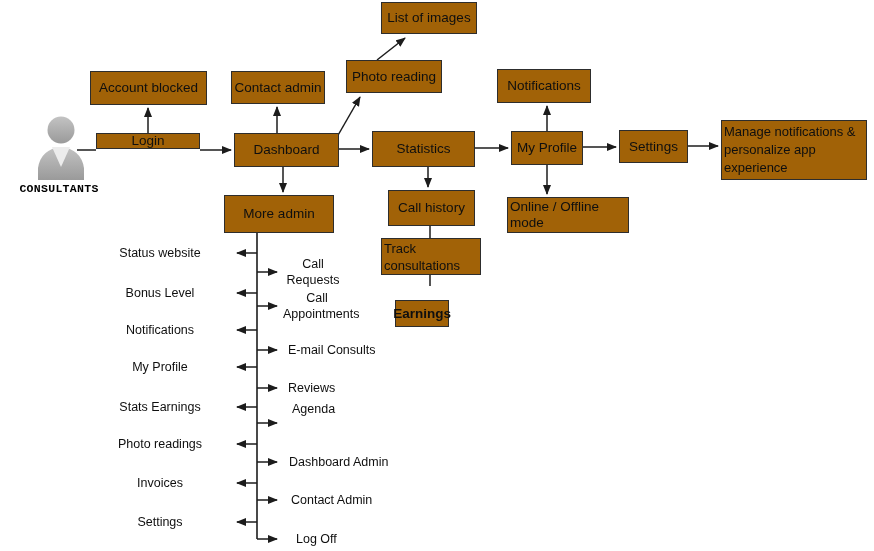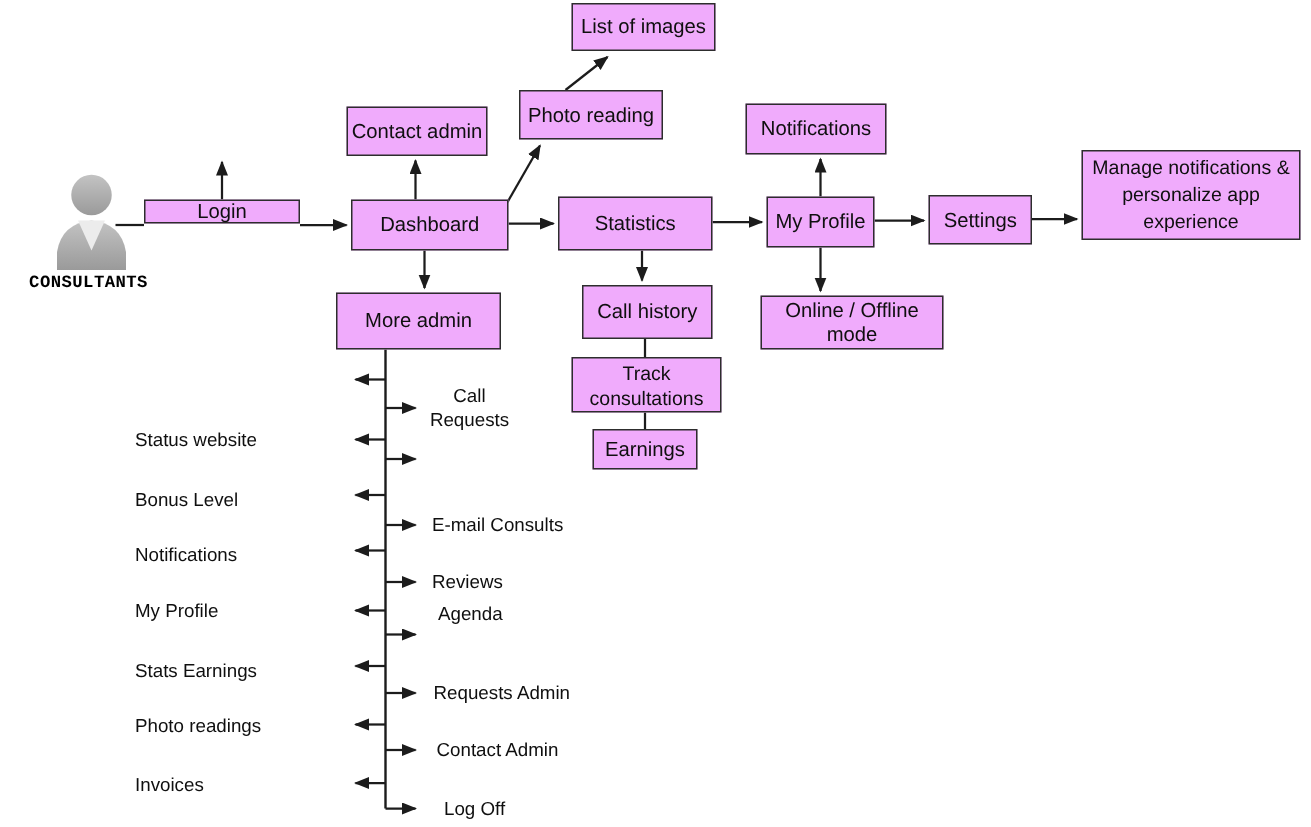--- a/index.html
+++ b/index.html
@@ -2,30 +2,30 @@
 <html><head>
 <meta charset="utf-8">
 <style>
   html,body{margin:0;padding:0;background:#ffffff;}
   .canvas{
     position:relative;width:874px;height:551px;background:#ffffff;overflow:hidden;
     font-family:"Liberation Sans","DejaVu Sans",sans-serif;color:#111111;
   }
   .wires{position:absolute;left:0;top:0;width:874px;height:551px;}
   .node{
-    position:absolute;box-sizing:border-box;background:#f0abfc;
+    position:absolute;box-sizing:border-box;background:#a16207;
     border:1.6px solid #2d2d2d;
-    display:flex;align-items:center;justify-content:center;text-align:center;
+    display:flex;align-items:center;justify-content:center;
     font-size:13.5px;line-height:16px;color:#0f0f0f;padding:1px 2px;
   }
   .mlabel{
     position:absolute;font-size:12.5px;line-height:16px;color:#0f0f0f;white-space:nowrap;
   }
   .mlabel.two{white-space:normal;text-align:center;}
-  .left-label{text-align:left;margin-top:40px;}
+  .left-label{text-align:center;}
   .actor-label{
     position:absolute;left:2px;top:182px;width:114px;text-align:center;
     font-size:11.5px;font-weight:bold;letter-spacing:.3px;color:#000000;font-family:Liberation Mono, monospace;
   }
 </style>
 </head>
 <body>
 
 <div class="canvas">
 
@@ -81,48 +81,50 @@
     <line x1="257" y1="350" x2="277" y2="350" stroke="#1c1c1c" stroke-width="1.5" marker-end="url(#arr)"></line>
     <line x1="257" y1="388" x2="277" y2="388" stroke="#1c1c1c" stroke-width="1.5" marker-end="url(#arr)"></line>
     <line x1="257" y1="423" x2="277" y2="423" stroke="#1c1c1c" stroke-width="1.5" marker-end="url(#arr)"></line>
     <line x1="257" y1="462" x2="277" y2="462" stroke="#1c1c1c" stroke-width="1.5" marker-end="url(#arr)"></line>
     <line x1="257" y1="500" x2="277" y2="500" stroke="#1c1c1c" stroke-width="1.5" marker-end="url(#arr)"></line>
     <line x1="257" y1="539" x2="277" y2="539" stroke="#1c1c1c" stroke-width="1.5" marker-end="url(#arr)"></line>
   </svg>
 
   <div class="actor-label">CONSULTANTS</div>
 
+  <div class="node" style="left:90px;top:71px;width:117px;height:34px;">Account blocked</div>
   <div class="node" style="left:231px;top:71px;width:94px;height:33px;">Contact admin</div>
   <div class="node" style="left:381px;top:2px;width:96px;height:32px;">List of images</div>
   <div class="node" style="left:346px;top:60px;width:96px;height:33px;">Photo reading</div>
   <div class="node" style="left:497px;top:69px;width:94px;height:34px;">Notifications</div>
 
   <div class="node" style="left:96px;top:133px;width:104px;height:16px;">Login</div>
   <div class="node" style="left:234px;top:133px;width:105px;height:34px;">Dashboard</div>
   <div class="node" style="left:372px;top:131px;width:103px;height:36px;">Statistics</div>
   <div class="node" style="left:511px;top:131px;width:72px;height:34px;">My Profile</div>
   <div class="node" style="left:619px;top:130px;width:69px;height:33px;">Settings</div>
-  <div class="node" style="left:721px;top:100px;width:146px;height:60px;font-size:13px;line-height:18px;">Manage notifications &amp; personalize app experience</div>
+  <div class="node" style="left:721px;top:120px;width:146px;height:60px;font-size:13px;line-height:18px;">Manage notifications &amp; personalize app experience</div>
 
   <div class="node" style="left:507px;top:197px;width:122px;height:36px;">Online / Offline mode</div>
   <div class="node" style="left:224px;top:195px;width:110px;height:38px;">More admin</div>
   <div class="node" style="left:388px;top:190px;width:87px;height:36px;">Call history</div>
   <div class="node" style="left:381px;top:238px;width:100px;height:37px;font-size:13px;line-height:17px;">Track consultations</div>
-  <div class="node" style="left:395px;top:286px;width:70px;height:27px;">Earnings</div>
+  <div class="node" style="left:395px;top:300px;width:54px;height:27px;font-weight:bold;">Earnings</div>
 
   <div class="mlabel left-label" style="left:90px;top:245px;width:140px;">Status website</div>
   <div class="mlabel left-label" style="left:90px;top:285px;width:140px;">Bonus Level</div>
   <div class="mlabel left-label" style="left:90px;top:322px;width:140px;">Notifications</div>
   <div class="mlabel left-label" style="left:90px;top:359px;width:140px;">My Profile</div>
   <div class="mlabel left-label" style="left:90px;top:436px;width:140px;">Photo readings</div>
   <div class="mlabel left-label" style="left:90px;top:399px;width:140px;">Stats Earnings</div>
   <div class="mlabel left-label" style="left:90px;top:475px;width:140px;">Invoices</div>
   <div class="mlabel left-label" style="left:90px;top:514px;width:140px;">Settings</div>
 
   <div class="mlabel two" style="left:284px;top:256px;width:58px;">Call Requests</div>
+  <div class="mlabel two" style="left:283px;top:290px;width:68px;">Call Appointments</div>
   <div class="mlabel" style="left:288px;top:342px;">E-mail Consults</div>
   <div class="mlabel" style="left:288px;top:380px;">Reviews</div>
   <div class="mlabel" style="left:292px;top:401px;">Agenda</div>
-  <div class="mlabel" style="left:289px;top:454px;">Requests Admin</div>
+  <div class="mlabel" style="left:289px;top:454px;">Dashboard Admin</div>
   <div class="mlabel" style="left:291px;top:492px;">Contact Admin</div>
   <div class="mlabel" style="left:296px;top:531px;">Log Off</div>
 
 </div>
 
 </body></html>

